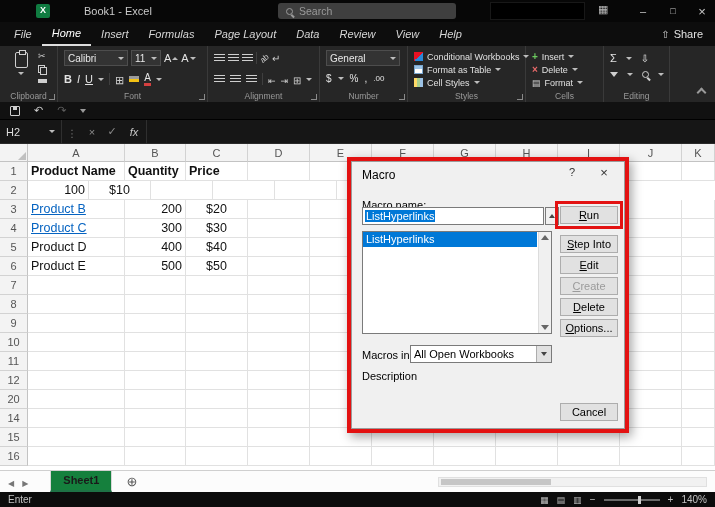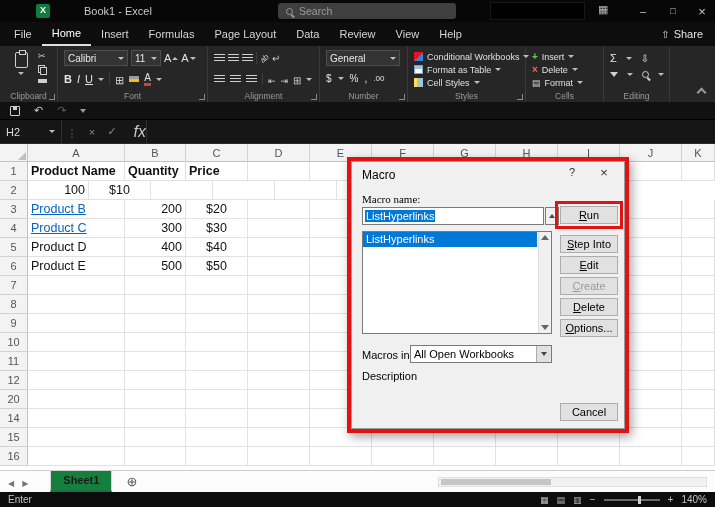--- a/index.html
+++ b/index.html
@@ -17,21 +17,21 @@
   .tb-account { position:absolute; left:490px; top:2px; width:95px; height:18px; background:#000; border:1px solid #181818; }
   .tb-apps { position:absolute; left:598px; top:3px; color:#b8b8b8; font-size:11px; }
   .tb-apps::after { content:"▦"; }
   .wbtn { position:absolute; top:0; width:26px; height:22px; color:#c8c8c8; font-size:11px; display:flex; align-items:center; justify-content:center; }
   .wb-min { left:630px; } .wb-min::after { content:"–"; }
   .wb-max { left:660px; } .wb-max::after { content:"□"; font-size:9px; }
   .wb-close { left:689px; } .wb-close::after { content:"×"; font-size:13px; }
 
   
   .tabrow { position:absolute; left:0; top:22px; width:715px; height:24px; background:#0d0d0d; display:flex; align-items:center; color:#d6d6d6; font-size:11px; }
-  .rtab { padding:0 10px; height:24px; line-height:24px; white-space:nowrap; }
+  .rtab { padding:0 10px; height:24px; line-height:24px; white-space:nowrap;font-style:italic; }
   .rtab.first { margin-left:4px; }
   .rtab.active { color:#fff; line-height:22px; border-bottom:2px solid #dedede; }
   .share { margin-left:auto; margin-right:12px; display:flex; align-items:center; gap:4px; color:#e3e3e3; }
   .i-share::after { content:"⇧"; font-size:10px; color:#cfcfcf; }
 
   
   .ribbon { position:absolute; left:0; top:46px; width:715px; height:56px; background:#262626; display:flex; color:#d8d8d8; }
   .grp { position:relative; height:56px; border-right:1px solid #3a3a3a; padding:4px 4px 12px 6px; }
   .grp-label { position:absolute; left:0; right:0; bottom:1px; text-align:center; font-size:8.5px; color:#9a9a9a; }
   .launcher { position:absolute; right:2px; bottom:2px; width:6px; height:6px; border-right:1px solid #8a8a8a; border-bottom:1px solid #8a8a8a; }
@@ -78,21 +78,21 @@
   .i-floppy { width:10px; height:10px; border:1.5px solid #cfcfcf; border-radius:1px; position:relative; }
   .i-floppy::after { content:""; position:absolute; top:0; left:2px; width:4px; height:3px; background:#cfcfcf; }
   .qat .dim { color:#5f5f5f; }
   .qat-dd { width:0; height:0; border-left:3px solid transparent; border-right:3px solid transparent; border-top:4px solid #9a9a9a; }
 
   
   .formulabar { position:absolute; left:0; top:120px; width:715px; height:24px; background:#161616; border-bottom:1px solid #2a2a2a; display:flex; align-items:center; color:#bbb; }
   .namebox { width:62px; height:24px; display:flex; align-items:center; justify-content:space-between; padding:0 6px; border-right:1px solid #2f2f2f; color:#ddd; font-size:11px; }
   .fb-dots::after { content:"⋮"; color:#777; font-size:10px; padding:0 5px; }
   .fb-btn { width:20px; text-align:center; font-size:11px; color:#8a8a8a; }
-  .fb-fx { width:24px; text-align:right; font-size:16px; font-style:italic; color:#c9c9c9; }
+  .fb-fx { width:24px; text-align:center; font-size:11px; font-style:italic; color:#c9c9c9; }
   .fb-input { flex:1; height:24px; border-left:1px solid #2f2f2f; }
 
   
   .sheet { position:absolute; left:0; top:144px; width:715px; height:326px; background:#fff; overflow:hidden; font-size:12.5px; }
   .hdr-row { display:flex; height:18px; }
   .corner { width:28px; height:18px; background:#f3f3f3; border-right:1px solid #c3c3c3; border-bottom:1px solid #c3c3c3; position:relative; flex:none; }
   .corner::after { content:""; position:absolute; right:1px; bottom:1px; border-left:8px solid transparent; border-bottom:8px solid #c0c0c0; }
   .colhead { height:18px; background:#f3f3f3; border-right:1px solid #d2d2d2; border-bottom:1px solid #c3c3c3; color:#555; font-size:11px; display:flex; align-items:center; justify-content:center; flex:none; }
   .xrow { display:flex; height:19px; }
   .rowhead { width:28px; height:19px; background:#f3f3f3; border-right:1px solid #c3c3c3; border-bottom:1px solid #d2d2d2; color:#555; font-size:11px; display:flex; align-items:center; justify-content:center; flex:none; }
@@ -101,21 +101,21 @@
   .cell.lnk { color:#0563c1; text-decoration:underline; }
   .cell.right { text-align:right; }
   .cell.center { text-align:center; }
 
   
   .dlg-wrap { position:absolute; left:347px; top:157px; width:282px; height:276px; border:4px solid #e31212; z-index:40; box-shadow:3px 4px 10px rgba(0,0,0,.35); }
   .dlg { position:absolute; inset:0; background:#f0f0f0; border:1px solid #9b9b9b; font-size:11px; color:#000; }
   .dlg-title { position:absolute; left:10px; top:6px; font-size:12px; }
   .dlg-help { position:absolute; right:44px; top:4px; width:16px; text-align:center; color:#333; font-size:11px; }
   .dlg-close { position:absolute; right:12px; top:3px; width:16px; text-align:center; color:#333; font-size:13px; }
-  .lbl-name { position:absolute; left:10px; top:31px;font-family:Liberation Serif, serif; }
+  .lbl-name { position:absolute; left:10px; top:37px; }
   .dlg-input { position:absolute; left:10px; top:45px; width:182px; height:18px; background:#fff; border:1px solid #7a7a7a; display:flex; align-items:center; padding-left:2px; }
   .sel-text { background:#0078d7; color:#fff; padding:0 1px; }
   .mini-btn { position:absolute; left:193px; top:45px; width:14px; height:18px; background:#f0f0f0; border:1px solid #7a7a7a; display:flex; align-items:center; justify-content:center; }
   .mini-btn::after { content:""; border-left:3px solid transparent; border-right:3px solid transparent; border-bottom:4px solid #444; }
   .run-wrap { position:absolute; left:203px; top:39px; border:3px solid #e31212; padding:2px; z-index:5; }
   .dlg-btn { display:block; width:58px; height:18px; background:#e1e1e1; border:1px solid #adadad; font-family:inherit; font-size:11px; color:#000; text-align:center; line-height:15px; padding:0; }
   .dlg-btn::first-letter { text-decoration:underline; }
   .dlg-btn.no-ul::first-letter { text-decoration:none; }
   .dlg-btn:disabled, .dlg-btn.disabled { color:#9b9b9b; }
   .b-step { position:absolute; left:208px; top:73px; }

